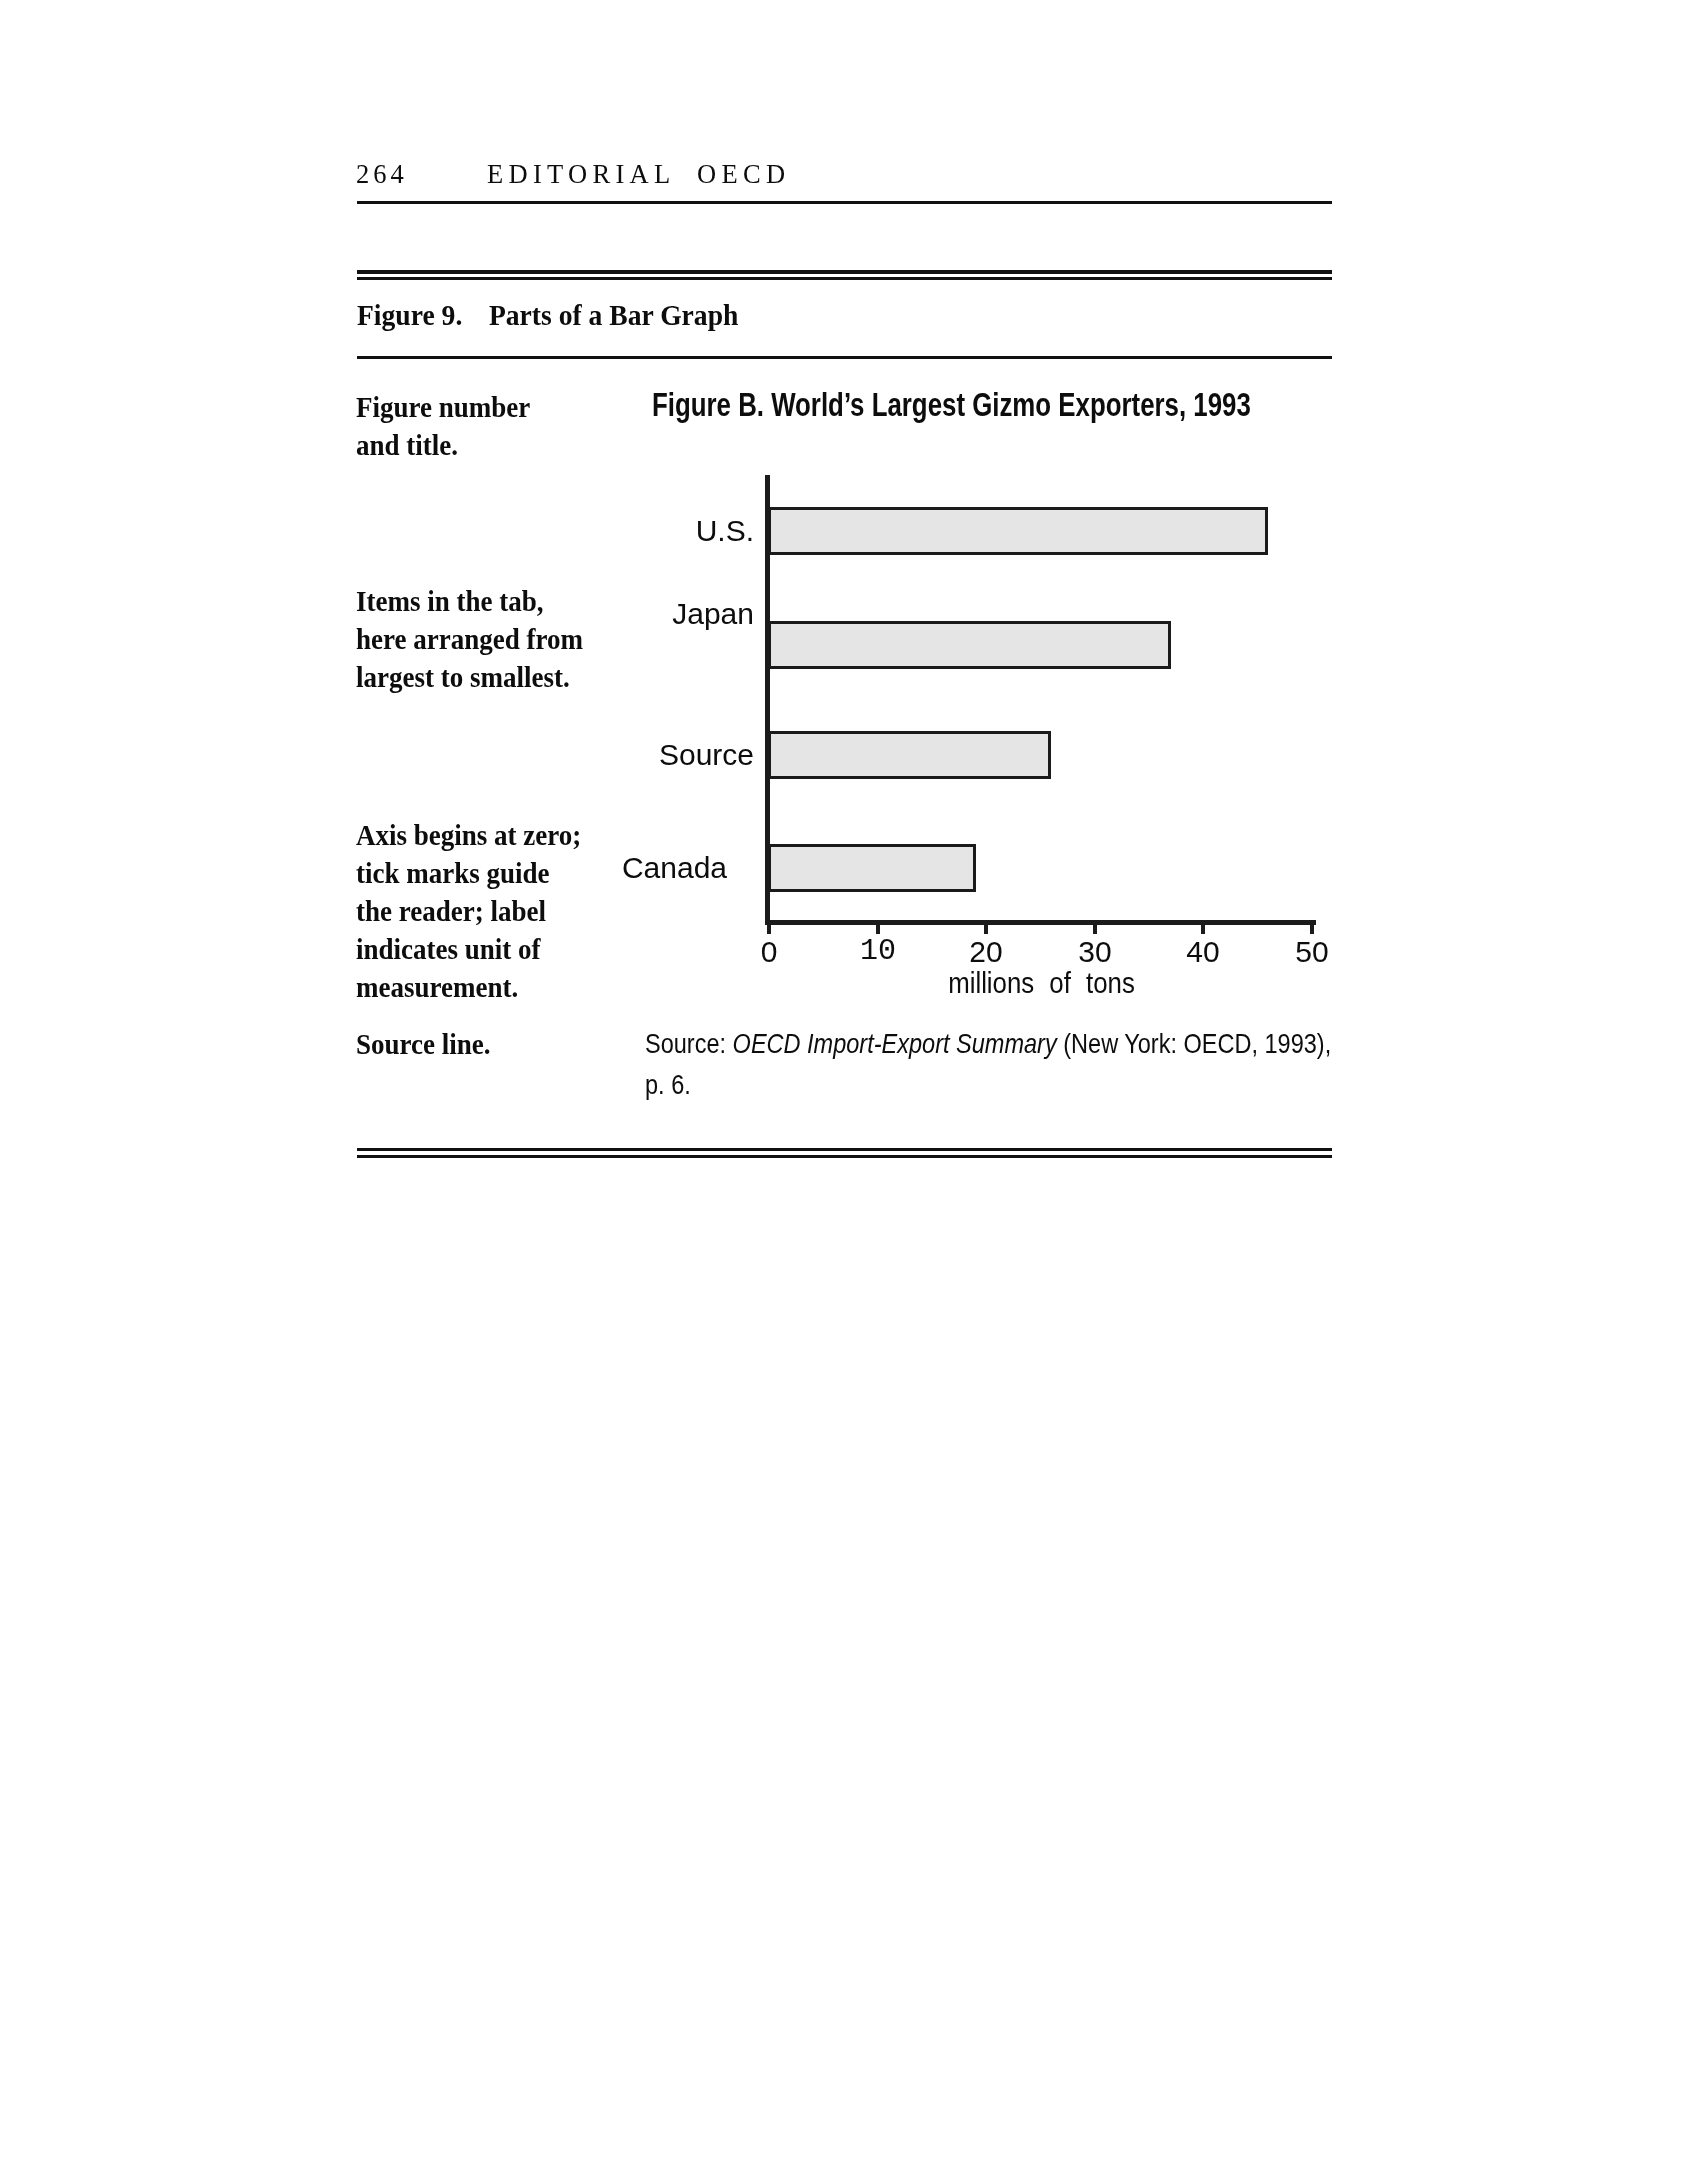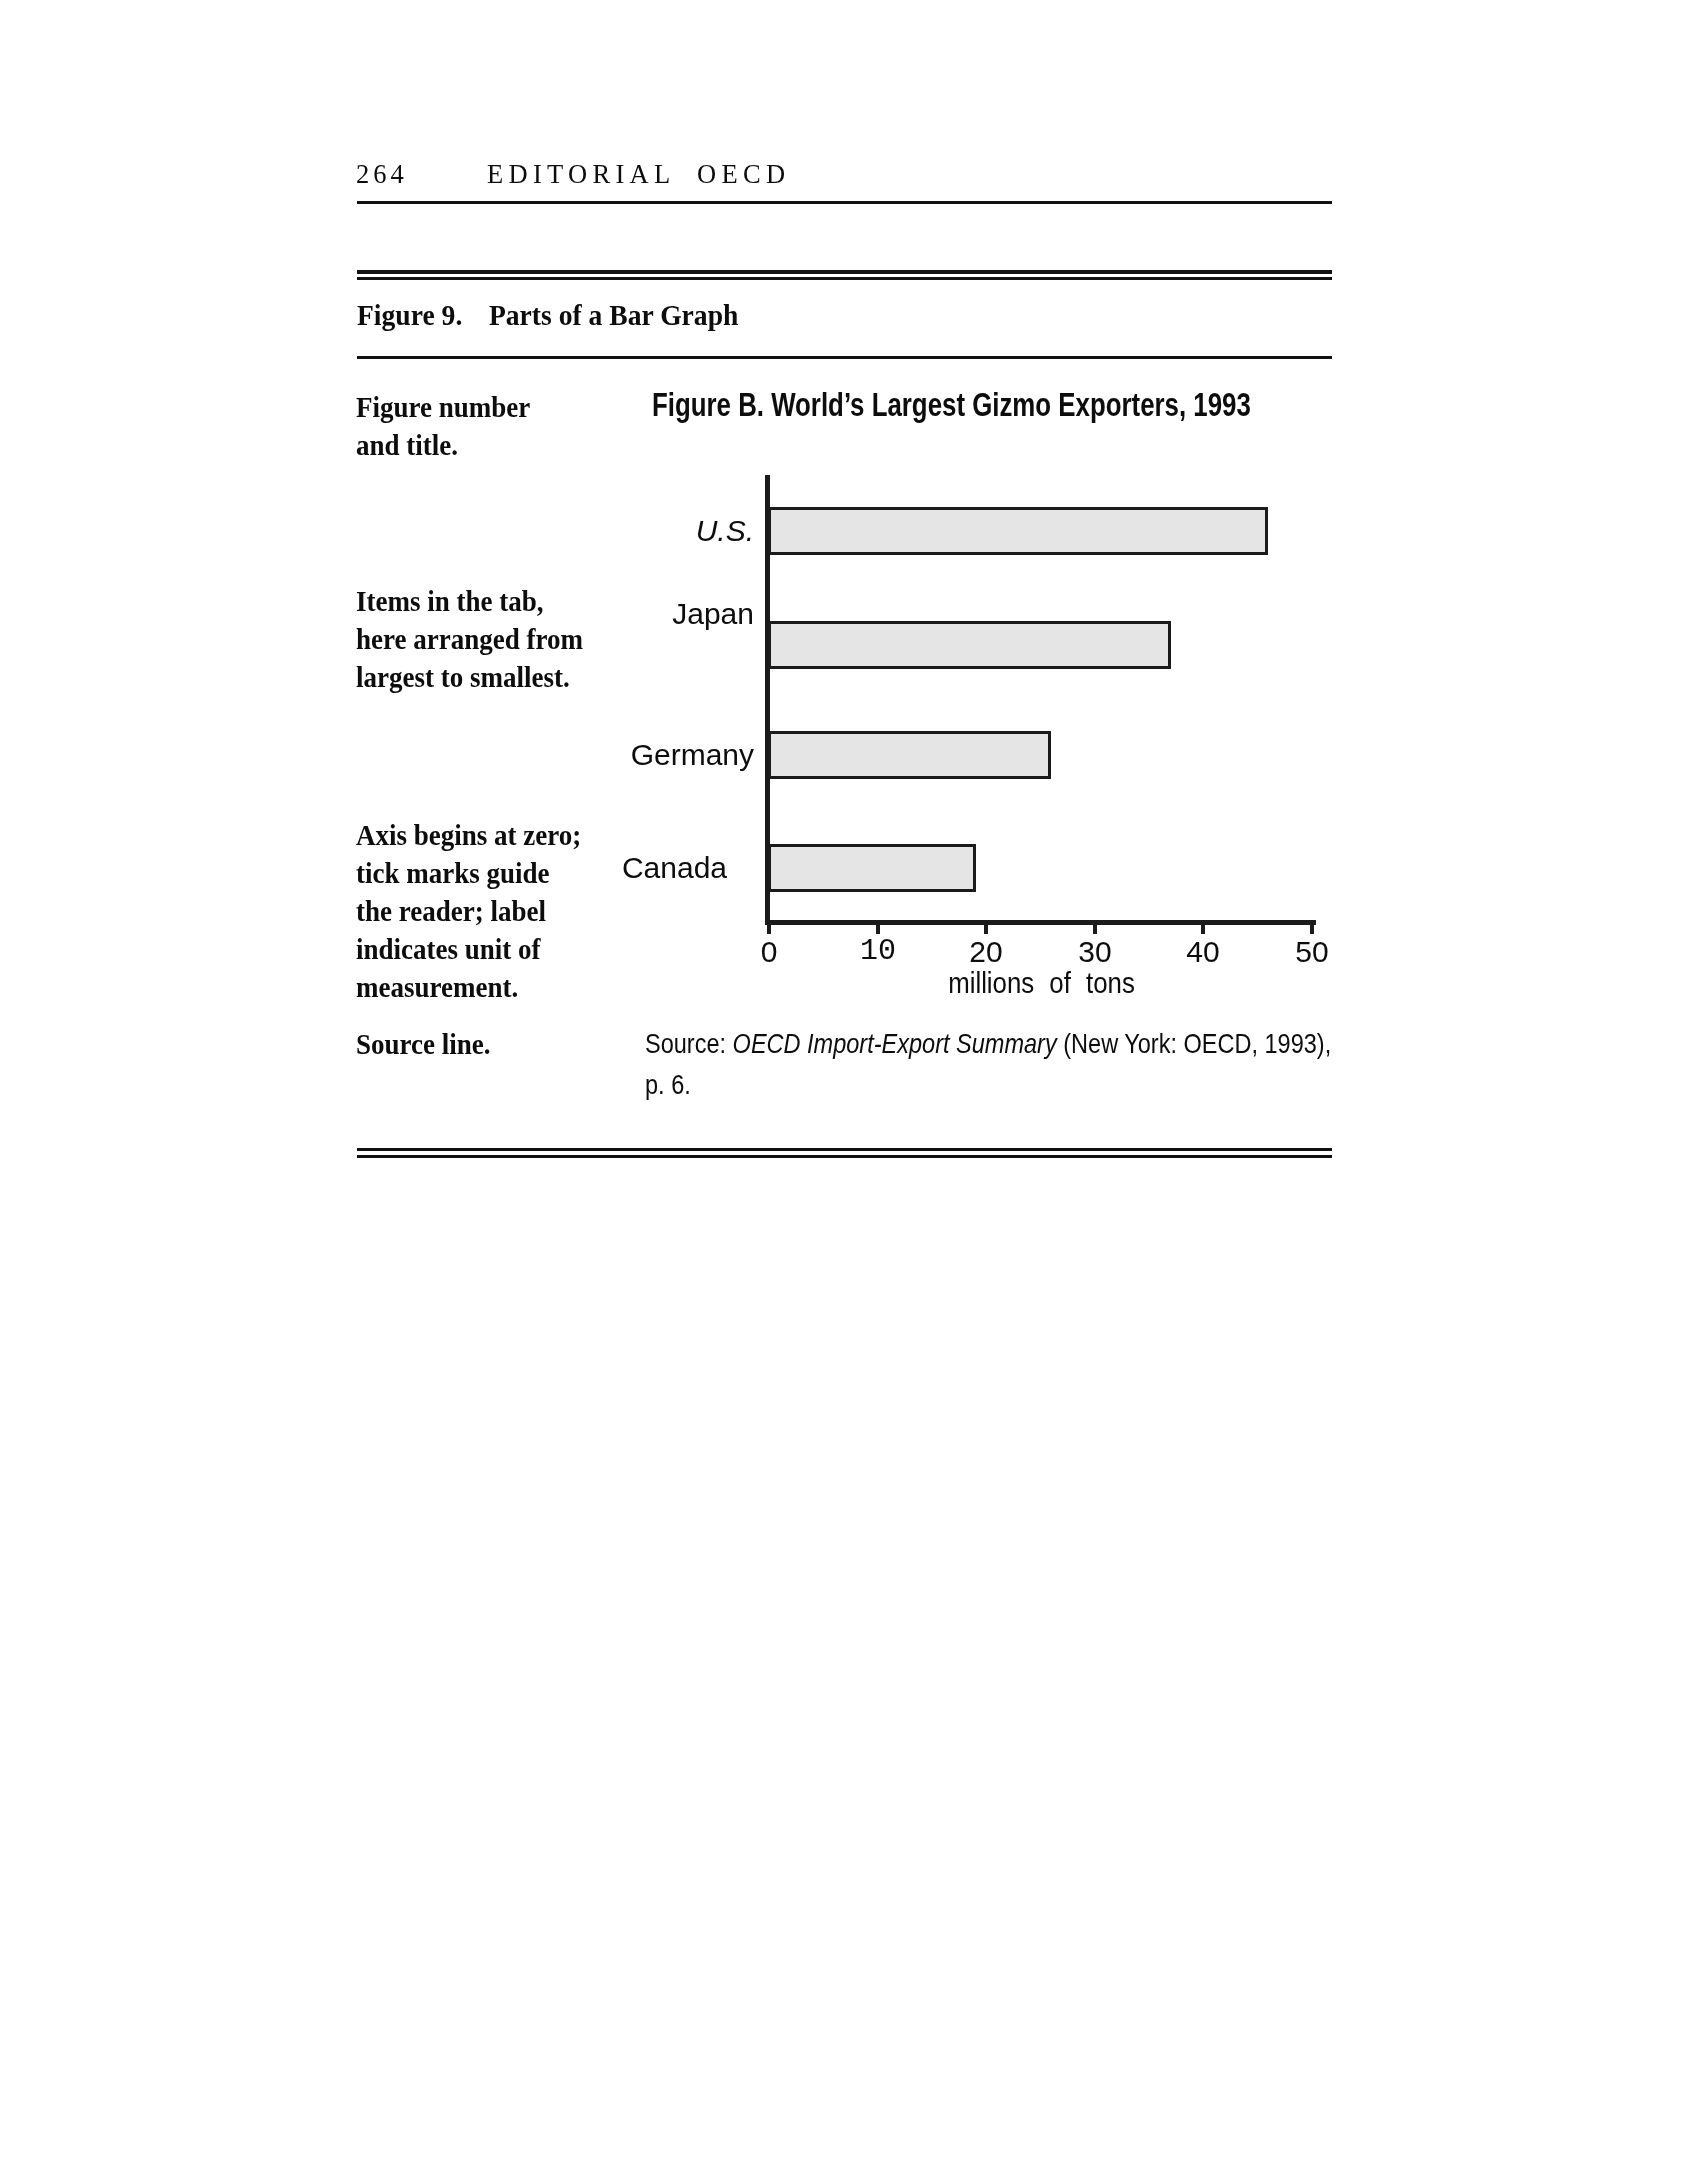--- a/index.html
+++ b/index.html
@@ -84,25 +84,25 @@
         <div>indicates unit of</div>
         <div>measurement.</div>
       </div>
       <div class="ann" style="top: 1025px;">
         <div>Source line.</div>
       </div>
     </div>
 
   <div class="chart-title sans">Figure B. World’s Largest Gizmo Exporters, 1993</div>
   <div id="bars">
-      <div class="bar-label sans" style="left: 529px; top: 513px; font-style: italic;">U.S.</div>
+      <div class="bar-label sans" style="left: 529px; top: 513px;">U.S.</div>
       <div class="bar" style="left: 768px; top: 507px; width: 500px; background: rgb(229, 229, 230); border-color: rgb(27, 27, 27);"></div>
       <div class="bar-label sans" style="left: 529px; top: 596px;">Japan</div>
       <div class="bar" style="left: 768px; top: 621px; width: 403px; background: rgb(229, 229, 230); border-color: rgb(27, 27, 27);"></div>
-      <div class="bar-label sans" style="left: 529px; top: 737px;">Germany</div>
+      <div class="bar-label sans" style="left: 529px; top: 737px;">Source</div>
       <div class="bar" style="left: 768px; top: 731px; width: 283px; background: rgb(229, 229, 230); border-color: rgb(27, 27, 27);"></div>
       <div class="bar-label sans" style="left: 502px; top: 850px;">Canada</div>
       <div class="bar" style="left: 768px; top: 844px; width: 208px; background: rgb(229, 229, 230); border-color: rgb(27, 27, 27);"></div>
     </div>
   <div class="yaxis"></div>
   <div class="xaxis"></div>
   <div id="ticks">
       <div class="tick" style="left: 767px;"></div>
       <div class="tick-label sans" style="left: 736px;">0</div>
       <div class="tick" style="left: 876px;"></div>

